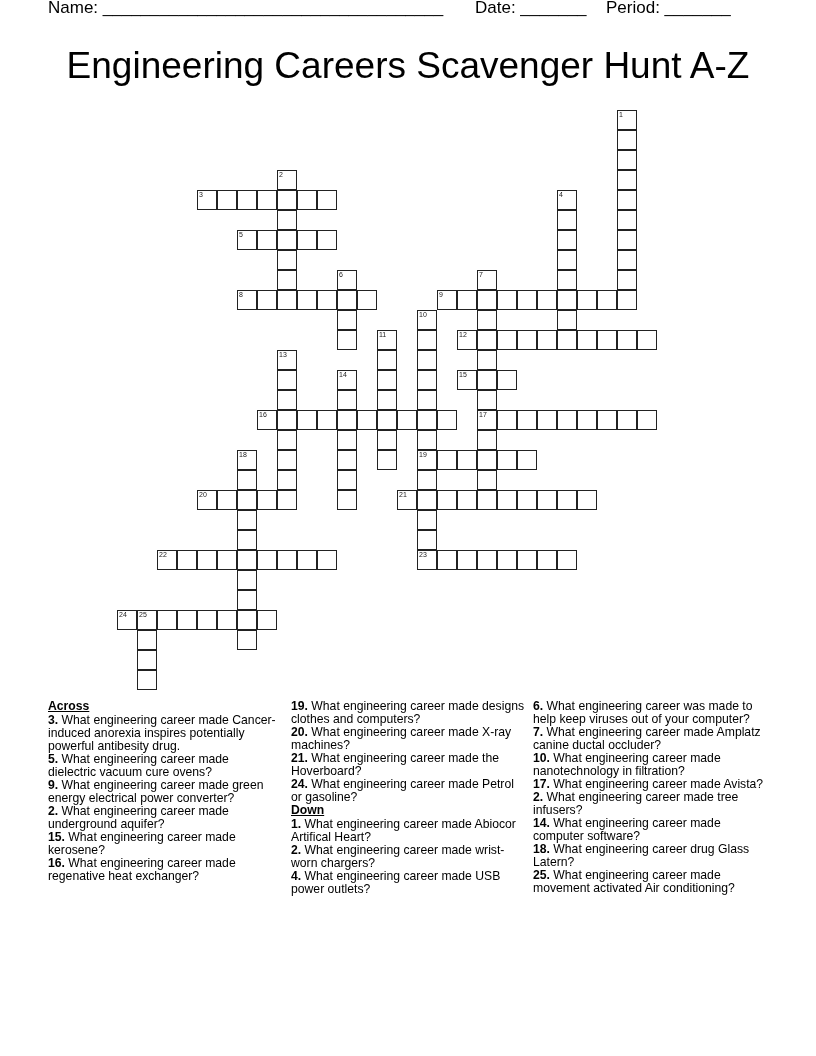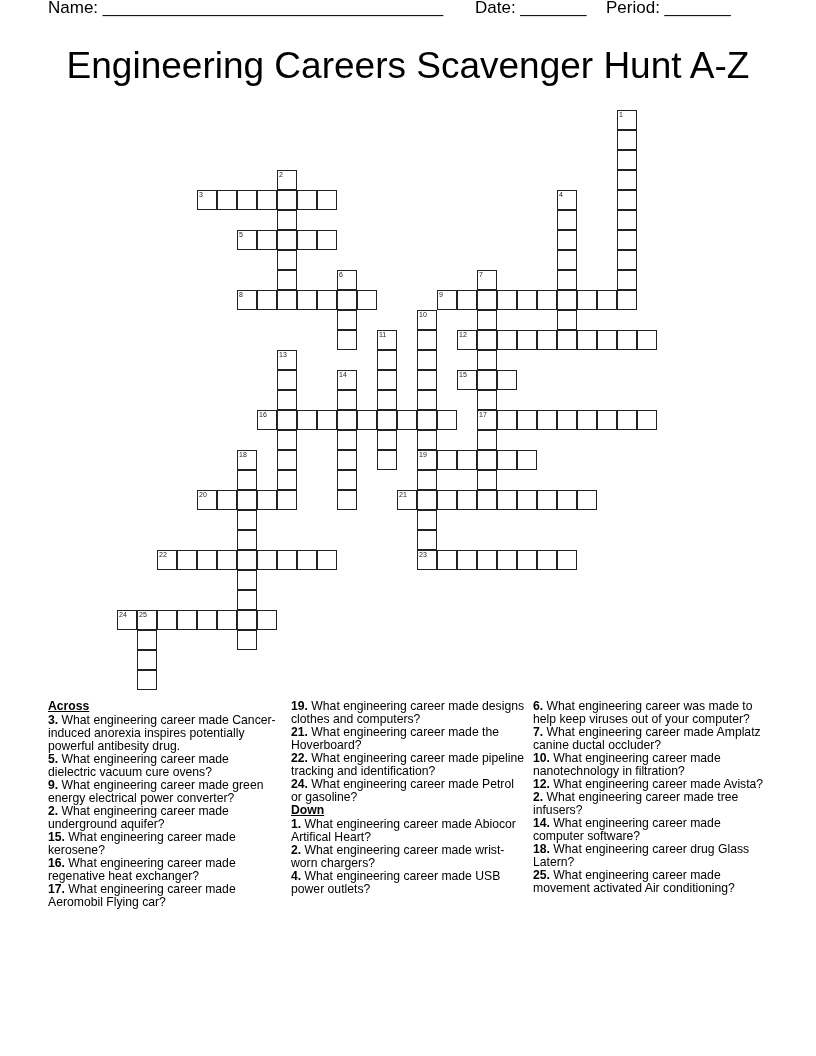--- a/index.html
+++ b/index.html
@@ -248,34 +248,33 @@
   </div>
 
 <div class="col" id="col1" style="left:48px;width:230px;">
     <div class="sec">Across</div>
     <div class="clue"><b>3.</b><span> What engineering career made Cancer-induced anorexia inspires potentially powerful antibesity drug.</span></div>
     <div class="clue"><b>5.</b><span> What engineering career made dielectric vacuum cure ovens?</span></div>
     <div class="clue"><b>9.</b><span> What engineering career made green energy electrical power converter?</span></div>
     <div class="clue"><b>2.</b><span> What engineering career made underground aquifer?</span></div>
     <div class="clue"><b>15.</b><span> What engineering career made kerosene?</span></div>
     <div class="clue"><b>16.</b><span> What engineering career made regenative heat exchanger?</span></div>
-    <div class="clue"><b>17.</b><span> What engineering career made Aeromobil Flying car?</span></div>
   </div>
 <div class="col" id="col2" style="left:291px;width:235px;">
     <div class="clue"><b>19.</b><span> What engineering career made designs clothes and computers?</span></div>
+    <div class="clue"><b>20.</b><span> What engineering career made X-ray machines?</span></div>
     <div class="clue"><b>21.</b><span> What engineering career made the Hoverboard?</span></div>
-    <div class="clue"><b>22.</b><span> What engineering career made pipeline tracking and identification?</span></div>
     <div class="clue"><b>24.</b><span> What engineering career made Petrol or gasoline?</span></div>
     <div class="sec">Down</div>
     <div class="clue"><b>1.</b><span> What engineering career made Abiocor Artifical Heart?</span></div>
     <div class="clue"><b>2.</b><span> What engineering career made wrist-worn chargers?</span></div>
     <div class="clue"><b>4.</b><span> What engineering career made USB power outlets?</span></div>
   </div>
 <div class="col" id="col3" style="left:533px;width:240px;">
     <div class="clue"><b>6.</b><span> What engineering career was made to help keep viruses out of your computer?</span></div>
     <div class="clue"><b>7.</b><span> What engineering career made Amplatz canine ductal occluder?</span></div>
     <div class="clue"><b>10.</b><span> What engineering career made nanotechnology in filtration?</span></div>
-    <div class="clue"><b>12.</b><span> What engineering career made Avista?</span></div>
+    <div class="clue"><b>17.</b><span> What engineering career made Avista?</span></div>
     <div class="clue"><b>2.</b><span> What engineering career made tree infusers?</span></div>
     <div class="clue"><b>14.</b><span> What engineering career made computer software?</span></div>
     <div class="clue"><b>18.</b><span> What engineering career drug Glass Latern?</span></div>
     <div class="clue"><b>25.</b><span> What engineering career made movement activated Air conditioning?</span></div>
   </div>
 
 </body></html>

